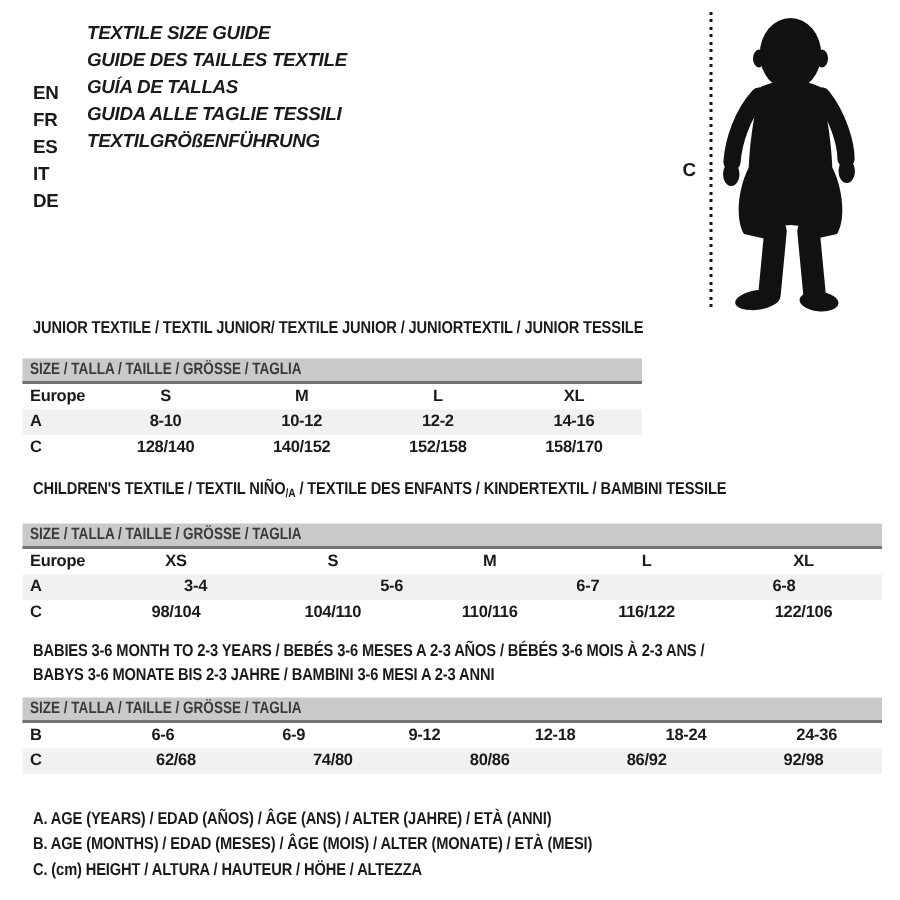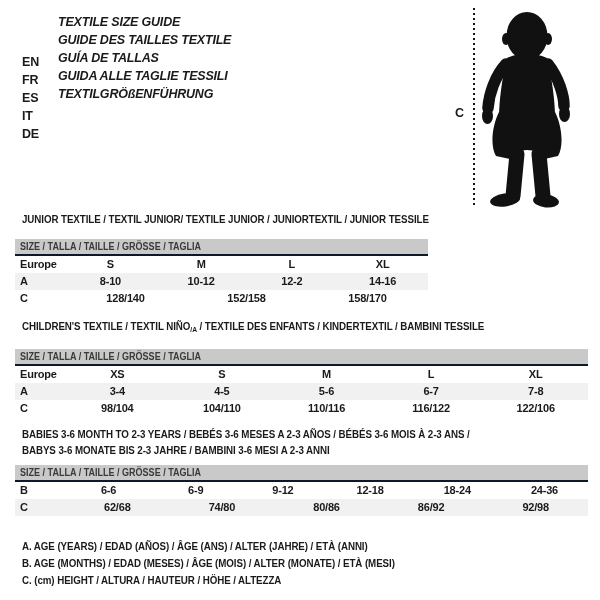--- a/index.html
+++ b/index.html
@@ -25,21 +25,21 @@
   #t2-title{top:320px;}
   #t3-title{top:426px;line-height:16px;}
   .tline{display:block;}
   .sub{font-size:8px;vertical-align:-2px;}
 
   
   .tbl{position:absolute;left:15px;}
   #t1{top:239px;width:413px;}
   #t2{top:349px;width:573px;}
   #t3{top:465px;width:573px;}
-  .size-bar{height:15px;line-height:15px;background:#c9c9c9;border-bottom:2px solid #0f172a;
+  .size-bar{height:15px;line-height:15px;background:#c9c9c9;border-bottom:2px solid #737373;
     padding-left:5px;font-weight:bold;font-size:11px;color:#3a3a3a;overflow:visible;white-space:nowrap;}
   .size-bar .cond{display:inline-block;transform:scaleX(0.82);transform-origin:left center;}
   .row{display:flex;height:17px;line-height:17px;font-weight:bold;font-size:11px;}
   .row.stripe{background:#f1f1f1;}
   .row .lab{width:45px;padding-left:5px;letter-spacing:-0.2px;}
   .row .cell{flex:1;text-align:center;letter-spacing:-0.2px;}
 
   
   .legend{position:absolute;left:22px;top:538px;font-weight:bold;font-size:11.5px;line-height:17px;
     white-space:nowrap;transform:scaleX(0.85);transform-origin:left top;letter-spacing:-0.1px;}
@@ -113,20 +113,21 @@
     <div class="row stripe">
       <span class="lab">A</span>
       <span class="cell">8-10</span>
       <span class="cell">10-12</span>
       <span class="cell">12-2</span>
       <span class="cell">14-16</span>
     </div>
     <div class="row">
       <span class="lab">C</span>
       <span class="cell">128/140</span>
+      <span class="cell">140/152</span>
       <span class="cell">152/158</span>
       <span class="cell">158/170</span>
     </div>
   </div>
 
   <div class="tbl-title" id="t2-title">
     <span>CHILDREN'S TEXTILE / TEXTIL NIÑO</span><span class="sub">/A</span><span> / TEXTILE DES ENFANTS / KINDERTEXTIL / BAMBINI TESSILE</span>
   </div>
   <div class="tbl" id="t2">
     <div class="size-bar">
@@ -136,24 +137,23 @@
       <span class="lab">Europe</span>
       <span class="cell">XS</span>
       <span class="cell">S</span>
       <span class="cell">M</span>
       <span class="cell">L</span>
       <span class="cell">XL</span>
     </div>
     <div class="row stripe">
       <span class="lab">A</span>
       <span class="cell">3-4</span>
-      <span class="cell">4-5</span>
       <span class="cell">5-6</span>
       <span class="cell">6-7</span>
-      <span class="cell">7-8</span>
+      <span class="cell">6-8</span>
     </div>
     <div class="row">
       <span class="lab">C</span>
       <span class="cell">98/104</span>
       <span class="cell">104/110</span>
       <span class="cell">110/116</span>
       <span class="cell">116/122</span>
       <span class="cell">122/106</span>
     </div>
   </div>

